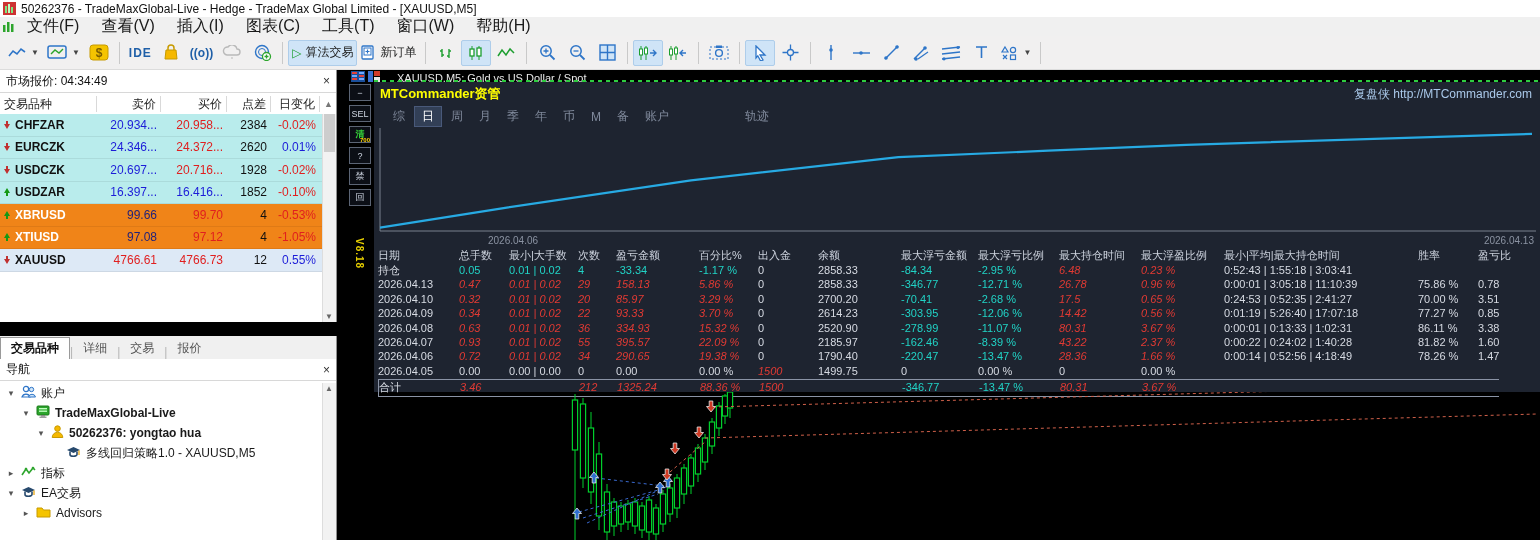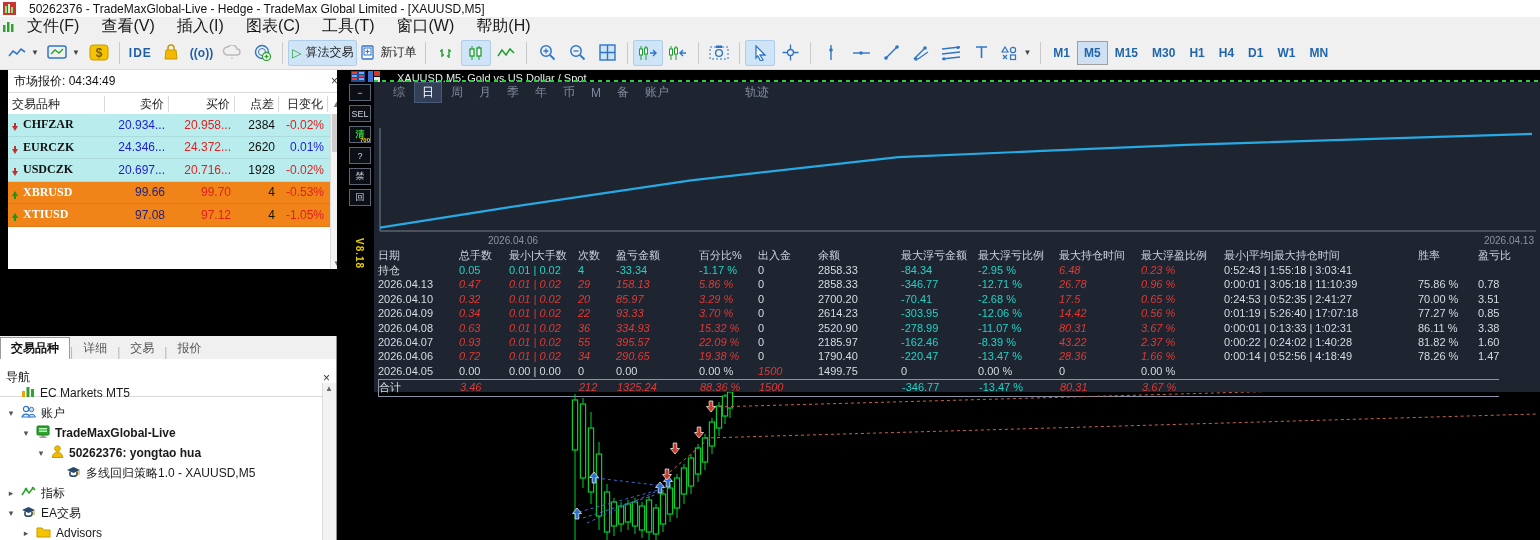--- a/index.html
+++ b/index.html
@@ -1,55 +1,55 @@
 <!DOCTYPE html>
 <html><head>
 <meta charset="utf-8">
 <style>
   html,body{margin:0;padding:0;}
   body{width:1540px;height:540px;background:#000;font-family:"Liberation Sans","DejaVu Sans",sans-serif;position:relative;overflow:hidden;-webkit-font-smoothing:antialiased;}
   
-  .titlebar{position:absolute;top:0;left:0;right:0;height:17px;background:#fff;display:flex;align-items:center;gap:13px;padding-left:3px;font-size:12px;color:#111;}
+  .titlebar{position:absolute;top:0;left:0;right:0;height:17px;background:#fff;display:flex;align-items:center;gap:5px;padding-left:3px;font-size:12px;color:#111;}
   .menubar{position:absolute;top:17px;left:0;right:0;height:19px;background:#f0f0f0;display:flex;align-items:center;font-size:16px;color:#1a1a1a;}
   .menu-item{padding:0 11px;}
   .menu-chart-ico{margin-left:2px;}
   .toolbar{position:absolute;top:36px;left:0;right:0;height:33px;background:#f1f0f0;border-bottom:1px solid #dcdcdc;display:flex;align-items:center;font-size:12px;color:#222;padding-left:4px;}
   .tsep{width:1px;height:22px;background:#c9c9c9;margin:0 5px;flex:none;}
   .tbtn{height:24px;min-width:22px;display:flex;align-items:center;justify-content:center;gap:4px;padding:0 3px;border:1px solid transparent;border-radius:2px;flex:none;}
   .tbtn.on{background:#cfe4f7;border-color:#aecdea;}
   .caret{font-size:8px;color:#444;margin-left:1px;}
   .tf{color:#2166ac;font-weight:bold;padding:0 6px;height:22px;display:flex;align-items:center;border:1px solid transparent;flex:none;}
   .tf.on{background:#cfe0f2;border-color:#9f9f9f;}
   .ide{color:#1f5fa8;font-weight:bold;letter-spacing:1px;}
   .glyph-b{color:#1f5fa8;font-weight:bold;}
   .glyph-g{color:#1d9e2f;font-weight:bold;}
   
-  .mw{position:absolute;top:70px;left:8px;width:336px;height:199px;background:#fff;border-right:1px solid #8f8f8f;font-size:12px;}
+  .mw{position:absolute;top:70px;left:0;width:336px;height:252px;background:#fff;border-right:1px solid #8f8f8f;font-size:12px;}
   .mw-head{height:22px;display:flex;align-items:center;justify-content:space-between;padding:0 6px;color:#111;border-bottom:1px solid #d8d8d8;}
   .mw-cols{height:22px;display:grid;grid-template-columns:97px 64px 66px 44px 49px 13px;align-items:center;color:#222;border-bottom:1px solid #cfcfcf;}
   .mw-cols span{padding:0 4px;border-right:1px solid #d9d9d9;height:16px;line-height:16px;}
   .mw-cols .ra{text-align:right;}
   .mw-rows{position:absolute;top:44px;left:0;right:13px;bottom:0;}
   .mw-row{height:21.5px;display:grid;grid-template-columns:97px 64px 66px 44px 49px;align-items:center;border-bottom:1px solid rgba(0,0,0,.07);}
   .mw-row span{padding:0 4px;white-space:nowrap;overflow:hidden;}
-  .mw-sym{display:flex;align-items:flex-end;gap:4px;color:#111;font-weight:bold;padding-left:3px!important;font-family:Liberation Serif, serif;}
+  .mw-sym{display:flex;align-items:center;gap:4px;color:#111;font-weight:bold;padding-left:3px!important;}
   .bg-cyan{background:#b9ecec;}.bg-orange{background:#f08418;}.bg-orange .mw-sym{color:#fff;}
   .bg-lightblue{background:#dde9f6;}.bg-yellow{background:#ffc90e;}
   .pr{text-align:right;}
   .c-blue{color:#1c1cd8;}.c-red{color:#e01f1f;}.c-navy{color:#22227a;}.c-black{color:#111;}
   .mw-scroll{position:absolute;top:44px;right:0;width:13px;bottom:0;background:#f2f2f2;border-left:1px solid #ddd;}
   .mw-thumb{position:absolute;top:0;left:1px;width:11px;height:38px;background:#cdcdcd;}
   .mw-darr{position:absolute;bottom:1px;left:2px;font-size:8px;color:#666;}
   .mw-tabs{position:absolute;top:336px;left:0;width:336px;height:23px;background:#f0f0f0;border-right:1px solid #8f8f8f;border-bottom:1px solid #c9c9c9;display:flex;align-items:flex-end;font-size:12px;color:#555;}
   .mw-tab{padding:2px 10px;display:flex;align-items:center;}
   .mw-tab.on{background:#fff;border:1px solid #9a9a9a;border-bottom:none;color:#111;font-weight:bold;}
   .vbar{color:#b5b5b5;}
   
   .nav{position:absolute;top:359px;left:0;width:336px;height:181px;background:#fff;border-right:1px solid #8f8f8f;font-size:12px;}
-  .nav-head{height:21px;display:flex;align-items:center;justify-content:space-between;padding:8px 6px;color:#111;border-bottom:1px solid #d8d8d8;}
+  .nav-head{height:21px;display:flex;align-items:center;justify-content:space-between;padding:0 6px;color:#111;border-bottom:1px solid #d8d8d8;}
   .nav-tree{position:absolute;top:24px;left:2px;right:13px;bottom:0;overflow:hidden;}
   .nav-item{height:20px;display:flex;align-items:center;gap:5px;color:#1a1a1a;white-space:nowrap;}
   .nav-item.b{font-weight:bold;}
   .nv-arrow{width:10px;font-size:9px;color:#555;text-align:center;flex:none;}
   .nav-scroll{position:absolute;top:24px;right:0;width:13px;bottom:0;background:#f2f2f2;border-left:1px solid #ddd;}
   .nav-uarr{position:absolute;top:1px;left:2px;font-size:8px;color:#666;}
   .x-btn{color:#333;font-size:12px;}
   
   .chart{position:absolute;top:70px;left:337px;right:0;bottom:0;background:#000;padding-left:44px;}
   .chart-title{position:absolute;top:2px;left:60px;color:#e8e8e8;font-size:11px;white-space:nowrap;}
@@ -294,31 +294,20 @@
   <span class="tbtn">
     <svg class="ic" width="18" height="16" viewBox="0 0 18 16">
         <path d="M5 2 l3 5 h-6 z" fill="none" stroke="#2e75c8" stroke-width="1.2"></path>
         <circle cx="13" cy="5" r="2.6" fill="none" stroke="#2e75c8" stroke-width="1.2"></circle>
         <path d="M3 10 l4 4 M7 10 l-4 4" stroke="#2e75c8" stroke-width="1.2" fill="none"></path>
         <rect x="10.5" y="10" width="5" height="4.5" fill="none" stroke="#2e75c8" stroke-width="1.2"></rect>
       </svg>
     <span class="caret">▼</span>
   </span>
   <span class="tsep"></span>
-  <div id="tf-bar" style="display:flex;align-items:center;">
-      <span class="tf">M1</span>
-      <span class="tf on">M5</span>
-      <span class="tf">M15</span>
-      <span class="tf">M30</span>
-      <span class="tf">H1</span>
-      <span class="tf">H4</span>
-      <span class="tf">D1</span>
-      <span class="tf">W1</span>
-      <span class="tf">MN</span>
-    </div>
 </div>
 
 <div class="mw">
   <div class="mw-head">
     <span>市场报价: 04:34:49</span>
     <span class="x-btn">×</span>
   </div>
   <div class="mw-cols">
     <span>交易品种</span>
     <span class="ra">卖价</span>
@@ -348,37 +337,55 @@
       </div>
       <div class="mw-row bg-cyan">
         <span class="mw-sym"><svg class="ic" width="8" height="10" viewBox="0 0 8 10">
             <path d="M4 9 L1 4 H3 V1 H5 V4 H7 Z" fill="#c03030"></path>
           </svg>USDCZK</span>
         <span class="pr c-blue">20.697...</span>
         <span class="pr c-red">20.716...</span>
         <span class="pr c-black">1928</span>
         <span class="pr c-red">-0.02%</span>
       </div>
+      <div class="mw-row bg-cyan">
+        <span class="mw-sym"><svg class="ic" width="8" height="10" viewBox="0 0 8 10">
+            <path d="M4 1 L7 6 H5 V9 H3 V6 H1 Z" fill="#159915"></path>
+          </svg>USDZAR</span>
+        <span class="pr c-blue">16.397...</span>
+        <span class="pr c-blue">16.416...</span>
+        <span class="pr c-black">1852</span>
+        <span class="pr c-red">-0.10%</span>
+      </div>
       <div class="mw-row bg-orange">
         <span class="mw-sym"><svg class="ic" width="8" height="10" viewBox="0 0 8 10">
             <path d="M4 1 L7 6 H5 V9 H3 V6 H1 Z" fill="#159915"></path>
           </svg>XBRUSD</span>
         <span class="pr c-navy">99.66</span>
         <span class="pr c-red">99.70</span>
         <span class="pr c-black">4</span>
         <span class="pr c-red">-0.53%</span>
       </div>
       <div class="mw-row bg-orange">
         <span class="mw-sym"><svg class="ic" width="8" height="10" viewBox="0 0 8 10">
             <path d="M4 1 L7 6 H5 V9 H3 V6 H1 Z" fill="#159915"></path>
           </svg>XTIUSD</span>
         <span class="pr c-navy">97.08</span>
         <span class="pr c-red">97.12</span>
         <span class="pr c-black">4</span>
         <span class="pr c-red">-1.05%</span>
+      </div>
+      <div class="mw-row bg-lightblue">
+        <span class="mw-sym"><svg class="ic" width="8" height="10" viewBox="0 0 8 10">
+            <path d="M4 9 L1 4 H3 V1 H5 V4 H7 Z" fill="#c03030"></path>
+          </svg>XAUUSD</span>
+        <span class="pr c-red">4766.61</span>
+        <span class="pr c-red">4766.73</span>
+        <span class="pr c-black">12</span>
+        <span class="pr c-blue">0.55%</span>
       </div>
     </div>
   <div class="mw-scroll">
     <div class="mw-thumb"></div>
     <div class="mw-darr">▼</div>
   </div>
 </div>
 <div class="mw-tabs" id="mw-tabs">
     <span class="mw-tab on">交易品种</span>
     <span class="vbar">|</span>
@@ -389,29 +396,20 @@
     <span class="mw-tab">报价</span>
   </div>
 
 <div class="nav">
   <div class="nav-head">
     <span>导航</span>
     <span class="x-btn">×</span>
   </div>
   <div class="nav-tree" id="nav-tree">
       <div class="nav-item" style="padding-left: 4px;">
-        <span class="nv-arrow"></span>
-        <span><svg class="ic" width="14" height="13" viewBox="0 0 14 13">
-            <rect x="1" y="6" width="3" height="6" fill="#f0a000"></rect>
-            <rect x="5.5" y="2" width="3" height="10" fill="#2da52d"></rect>
-            <rect x="10" y="4" width="3" height="8" fill="#2da52d"></rect>
-          </svg></span>
-        <span>EC Markets MT5</span>
-      </div>
-      <div class="nav-item" style="padding-left: 4px;">
         <span class="nv-arrow">▾</span>
         <span><svg class="ic" width="15" height="13" viewBox="0 0 15 13">
             <circle cx="5" cy="4" r="2.6" fill="#fff" stroke="#2e75c8" stroke-width="1.2"></circle>
             <path d="M1 12 a4.2 4.2 0 0 1 8 0 z" fill="#fff" stroke="#2e75c8" stroke-width="1.2"></path>
             <circle cx="10.5" cy="4.5" r="2.2" fill="#cfe4f7" stroke="#2e75c8"></circle>
             <path d="M7.5 12 a3.6 3.6 0 0 1 7 0 z" fill="#cfe4f7" stroke="#2e75c8"></path>
           </svg></span>
         <span>账户</span>
       </div>
       <div class="nav-item b" style="padding-left: 19px;">
@@ -497,20 +495,24 @@
       <div class="sbtn">SEL</div>
       <div class="sbtn green">清<span class="s700">700</span></div>
       <div class="sbtn">?</div>
       <div class="sbtn">禁</div>
       <div class="sbtn">回</div>
     </div>
   <div class="vversion">V8.18</div>
 
   <div class="panel">
     <div class="panel-dash"></div>
+    <div class="panel-head">
+      <span class="panel-title">MTCommander资管</span>
+      <span class="panel-brand">复盘侠 http://MTCommander.com</span>
+    </div>
     <div class="panel-tabs" id="panel-tabs">
         <span class="ptab">综</span>
         <span class="ptab on">日</span>
         <span class="ptab">周</span>
         <span class="ptab">月</span>
         <span class="ptab">季</span>
         <span class="ptab">年</span>
         <span class="ptab">币</span>
         <span class="ptab">M</span>
         <span class="ptab">备</span>

